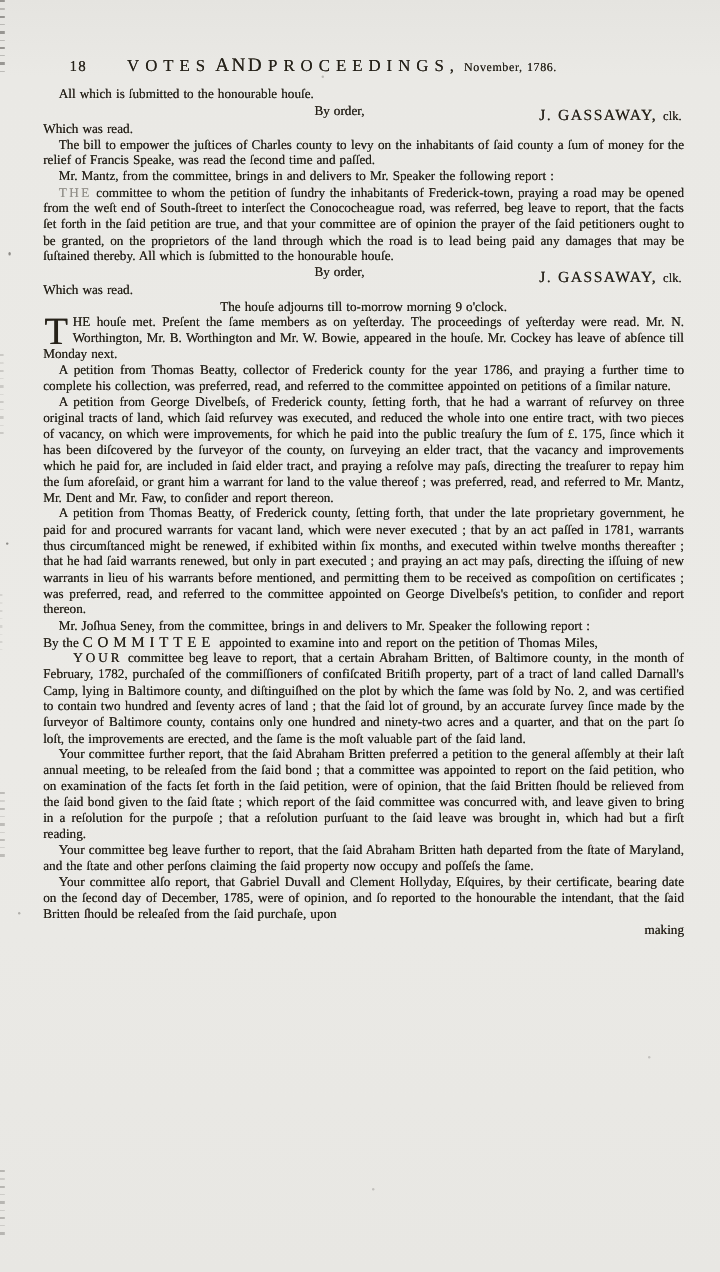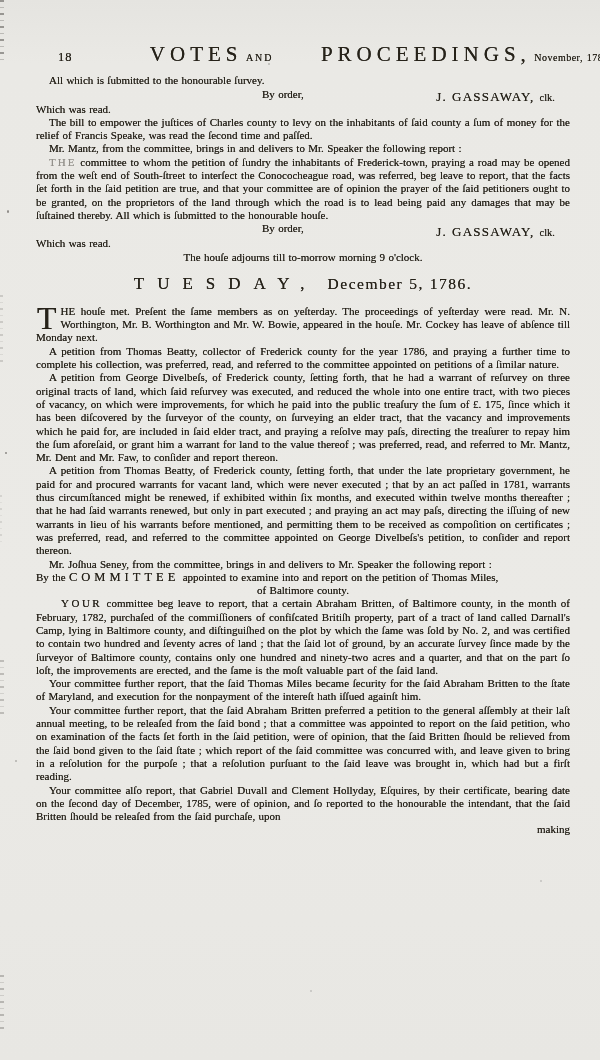--- a/index.html
+++ b/index.html
@@ -31,28 +31,28 @@
   .indent { text-indent: 13px; }
 
   
   .header {
     white-space: nowrap;
     margin: 0 0 10px 0;
     text-align: left;
     text-indent: 0;
   }
   .pageno { font-size: 12.5px; margin-left: 22px; margin-right: 30px; letter-spacing: 1px; margin-top: 17px; }
-  .title-caps { font-size: 21px; letter-spacing: 5px; margin-left: 44px; }
-  .title-and { font-size: 10px; letter-spacing: 2px; text-align: center; }
+  .title-caps { font-size: 14px; letter-spacing: 5px; }
+  .title-and { font-size: 16px; letter-spacing: 2px; text-align: center; }
   .title-rest { font-size: 10px; letter-spacing: 0.5px; }
 
   
   .byline-row { position: relative; height: 15px; text-indent: 0; }
   .by-order { position: absolute; left: 226px; }
-  .sig { position: absolute; right: 15px; top: 2.5px; font-size: 13px; letter-spacing: 1.2px; white-space: nowrap; }
+  .sig { position: absolute; right: 2px; top: 2.5px; font-size: 13px; letter-spacing: 1.2px; white-space: nowrap; }
   .sig .clk { font-size: 10.5px; letter-spacing: 0; }
   .which-read { text-indent: 0; }
 
   .centered { text-align: center; text-indent: 0; }
 
   
   .day-heading {
     text-align: center;
     text-indent: 0;
     margin: 9px 0 9px 0;
@@ -110,56 +110,52 @@
   <div class="content">
 
     <p class="header">
       <span class="pageno">18</span>
       <span class="title-caps">VOTES</span>
       <span class="title-and">AND</span>
       <span class="title-caps">PROCEEDINGS,</span>
       <span class="title-rest">November, 1786.</span>
     </p>
 
-    <p class="indent">All which is ſubmitted to the honourable ſurvey.</p>
+    <p class="indent">All which is ſubmitted to the honourable houſe.</p>
 
     <div class="byline-row">
       <span class="by-order">By order,</span>
       <span class="sig"><span>J. GASSAWAY,</span> <span class="clk">clk.</span></span>
     </div>
     <p class="which-read">Which was read.</p>
 
     <p class="indent">The bill to empower the juſtices of Charles county to levy on the inhabitants of ſaid county a ſum of money for the relief of Francis Speake, was read the ſecond time and paſſed.</p>
     <p class="indent">Mr. Mantz, from the committee, brings in and delivers to Mr. Speaker the following report :</p>
 
     <p class="indent"><span class="faded">THE</span> <span>committee to whom the petition of ſundry the inhabitants of Frederick-town, praying a road may be opened from the weſt end of South-ſtreet to interſect the Conococheague road, was referred, beg leave to report, that the facts ſet forth in the ſaid petition are true, and that your committee are of opinion the prayer of the ſaid petitioners ought to be granted, on the proprietors of the land through which the road is to lead being paid any damages that may be ſuſtained thereby. All which is ſubmitted to the honourable houſe.</span></p>
 
     <div class="byline-row">
       <span class="by-order">By order,</span>
       <span class="sig"><span>J. GASSAWAY,</span> <span class="clk">clk.</span></span>
     </div>
     <p class="which-read">Which was read.</p>
 
     <p class="centered">The houſe adjourns till to-morrow morning 9 o'clock.</p>
 
-    <p class="day-heading">
-      <span class="day-word">TUESDAY,</span><span class="day-date">December 5, 1786.</span>
-    </p>
 
     <p><span class="dropcap">T</span><span>HE houſe met.  Preſent the ſame members as on yeſterday.  The proceedings of yeſterday were read.  Mr. N. Worthington, Mr. B. Worthington and Mr. W. Bowie, appeared in the houſe.  Mr. Cockey has leave of abſence till Monday next.</span></p>
 
     <p class="indent">A petition from Thomas Beatty, collector of Frederick county for the year 1786, and praying a further time to complete his collection, was preferred, read, and referred to the committee appointed on petitions of a ſimilar nature.</p>
     <p class="indent">A petition from George Divelbeſs, of Frederick county, ſetting forth, that he had a warrant of reſurvey on three original tracts of land, which ſaid reſurvey was executed, and reduced the whole into one entire tract, with two pieces of vacancy, on which were improvements, for which he paid into the public treaſury the ſum of £. 175, ſince which it has been diſcovered by the ſurveyor of the county, on ſurveying an elder tract, that the vacancy and improvements which he paid for, are included in ſaid elder tract, and praying a reſolve may paſs, directing the treaſurer to repay him the ſum aforeſaid, or grant him a warrant for land to the value thereof ; was preferred, read, and referred to Mr. Mantz, Mr. Dent and Mr. Faw, to conſider and report thereon.</p>
     <p class="indent">A petition from Thomas Beatty, of Frederick county, ſetting forth, that under the late proprietary government, he paid for and procured warrants for vacant land, which were never executed ; that by an act paſſed in 1781, warrants thus circumſtanced might be renewed, if exhibited within ſix months, and executed within twelve months thereafter ; that he had ſaid warrants renewed, but only in part executed ; and praying an act may paſs, directing the iſſuing of new warrants in lieu of his warrants before mentioned, and permitting them to be received as compoſition on certificates ; was preferred, read, and referred to the committee appointed on George Divelbeſs's petition, to conſider and report thereon.</p>
     <p class="indent">Mr. Joſhua Seney, from the committee, brings in and delivers to Mr. Speaker the following report :</p>
 
     <p><span>By the</span> <span class="spaced-caps">COMMITTEE</span> <span>appointed to examine into and report on the petition of Thomas Miles,</span></p>
-    <p class="centered">of Baltimore county.</p>
 
     <p class="indent"><span class="lead-caps">YOUR</span> <span>committee beg leave to report, that a certain Abraham Britten, of Baltimore county, in the month of February, 1782, purchaſed of the commiſſioners of confiſcated Britiſh property, part of a tract of land called Darnall's Camp, lying in Baltimore county, and diſtinguiſhed on the plot by which the ſame was ſold by No. 2, and was certified to contain two hundred and ſeventy acres of land ; that the ſaid lot of ground, by an accurate ſurvey ſince made by the ſurveyor of Baltimore county, contains only one hundred and ninety-two acres and a quarter, and that on the part ſo loſt, the improvements are erected, and the ſame is the moſt valuable part of the ſaid land.</span></p>
 
-    <p class="indent">Your committee further report, that the ſaid Thomas Miles became ſecurity for the ſaid Abraham Britten to the ſtate of Maryland, and execution for the nonpayment of the intereſt hath iſſued againſt him.</p>
     <p class="indent">Your committee further report, that the ſaid Abraham Britten preferred a petition to the general aſſembly at their laſt annual meeting, to be releaſed from the ſaid bond ; that a committee was appointed to report on the ſaid petition, who on examination of the facts ſet forth in the ſaid petition, were of opinion, that the ſaid Britten ſhould be relieved from the ſaid bond given to the ſaid ſtate ; which report of the ſaid committee was concurred with, and leave given to bring in a reſolution for the purpoſe ; that a reſolution purſuant to the ſaid leave was brought in, which had but a firſt reading.</p>
+    <p class="indent">Your committee beg leave further to report, that the ſaid Abraham Britten hath departed from the ſtate of Maryland, and the ſtate and other perſons claiming the ſaid property now occupy and poſſeſs the ſame.</p>
     <p class="indent">Your committee alſo report, that Gabriel Duvall and Clement Hollyday, Eſquires, by their certificate, bearing date on the ſecond day of December, 1785, were of opinion, and ſo reported to the honourable the intendant, that the ſaid Britten ſhould be releaſed from the ſaid purchaſe, upon</p>
     <p class="catchword">making</p>
 
   </div>
 </div>
 
 </body></html>

